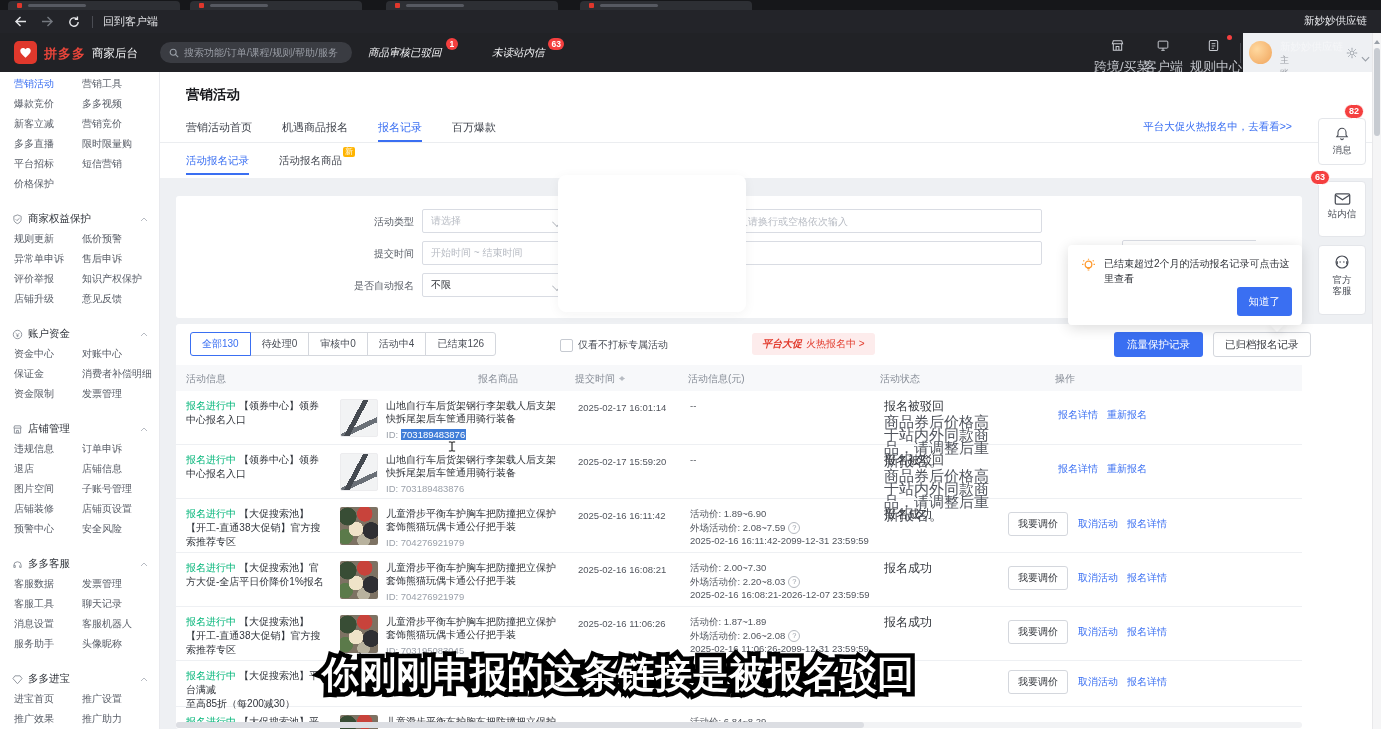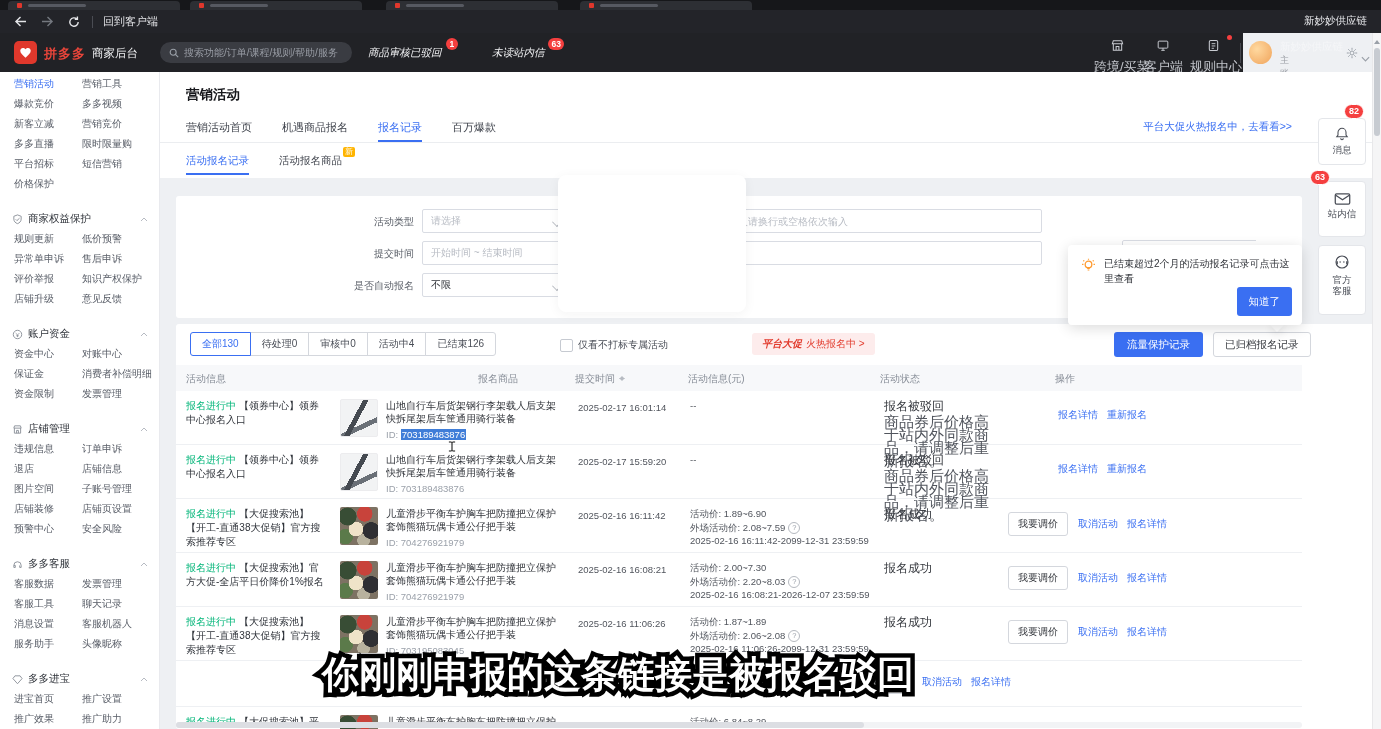--- a/index.html
+++ b/index.html
@@ -584,20 +584,21 @@
             <div><span>外场活动价: 2.06~2.08</span><span class="qm"></span></div>
             <div>2025-02-16 11:06:26-2099-12-31 23:59:59</div>
           </div>
         <div class="td c5">
             <div class="st1">报名成功</div>
           </div>
         <div class="td c6"><button class="btn-sm">我要调价</button><a class="lnk">取消活动</a><a class="lnk">报名详情</a></div>
       </div>
 
       <div class="trow" style="height:46px">
+        <div class="td c1"><span class="stg">报名进行中</span><span>【大促搜索池】平台满减</span><div>至高85折（每200减30）</div></div>
         <div class="td c2"></div>
         <div class="td c3"></div>
         <div class="td c4"></div>
         <div class="td c5"></div>
         <div class="td c6" style="padding-top:9px"><button class="btn-sm">我要调价</button><a class="lnk">取消活动</a><a class="lnk">报名详情</a></div>
       </div>
 
       <div class="trow" style="height:54px;border-bottom:none">
         <div class="td c1"><span class="stg">报名进行中</span><span>【大促搜索池】平台降价活动</span></div>
         <div class="td c2">

